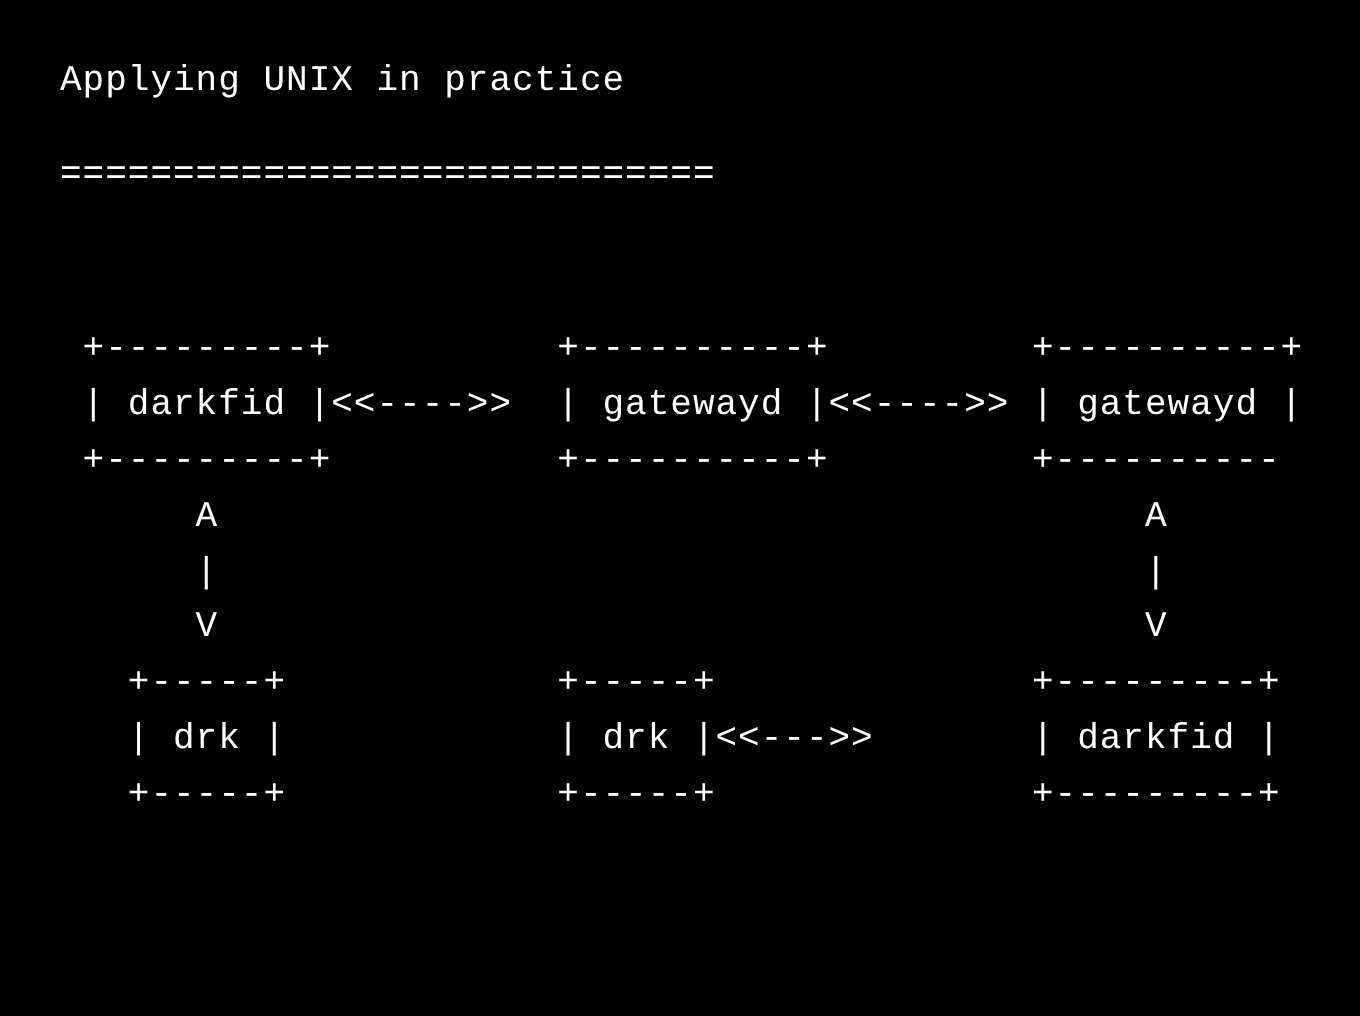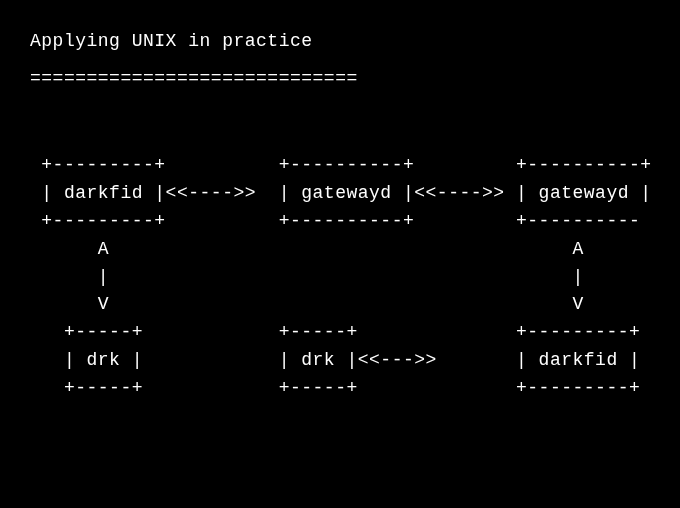--- a/index.html
+++ b/index.html
@@ -14,21 +14,21 @@
       font-size: 18px;
       line-height: 1.5;
       width: 680px;
       height: 508px;
       padding: 28px 0 0 30px;
       overflow: hidden;
     }
     .title {
       font-size: 18px;
       letter-spacing: 0.5px;
-      margin-bottom: 10px;
+      margin-bottom: 20px;
     }
     .underline {
       font-size: 18px;
       letter-spacing: 0.5px;
       margin-bottom: 60px;
     }
     pre {
       font-family: "Courier New", Courier, monospace;
       font-size: 18px;
       line-height: 1.55;

